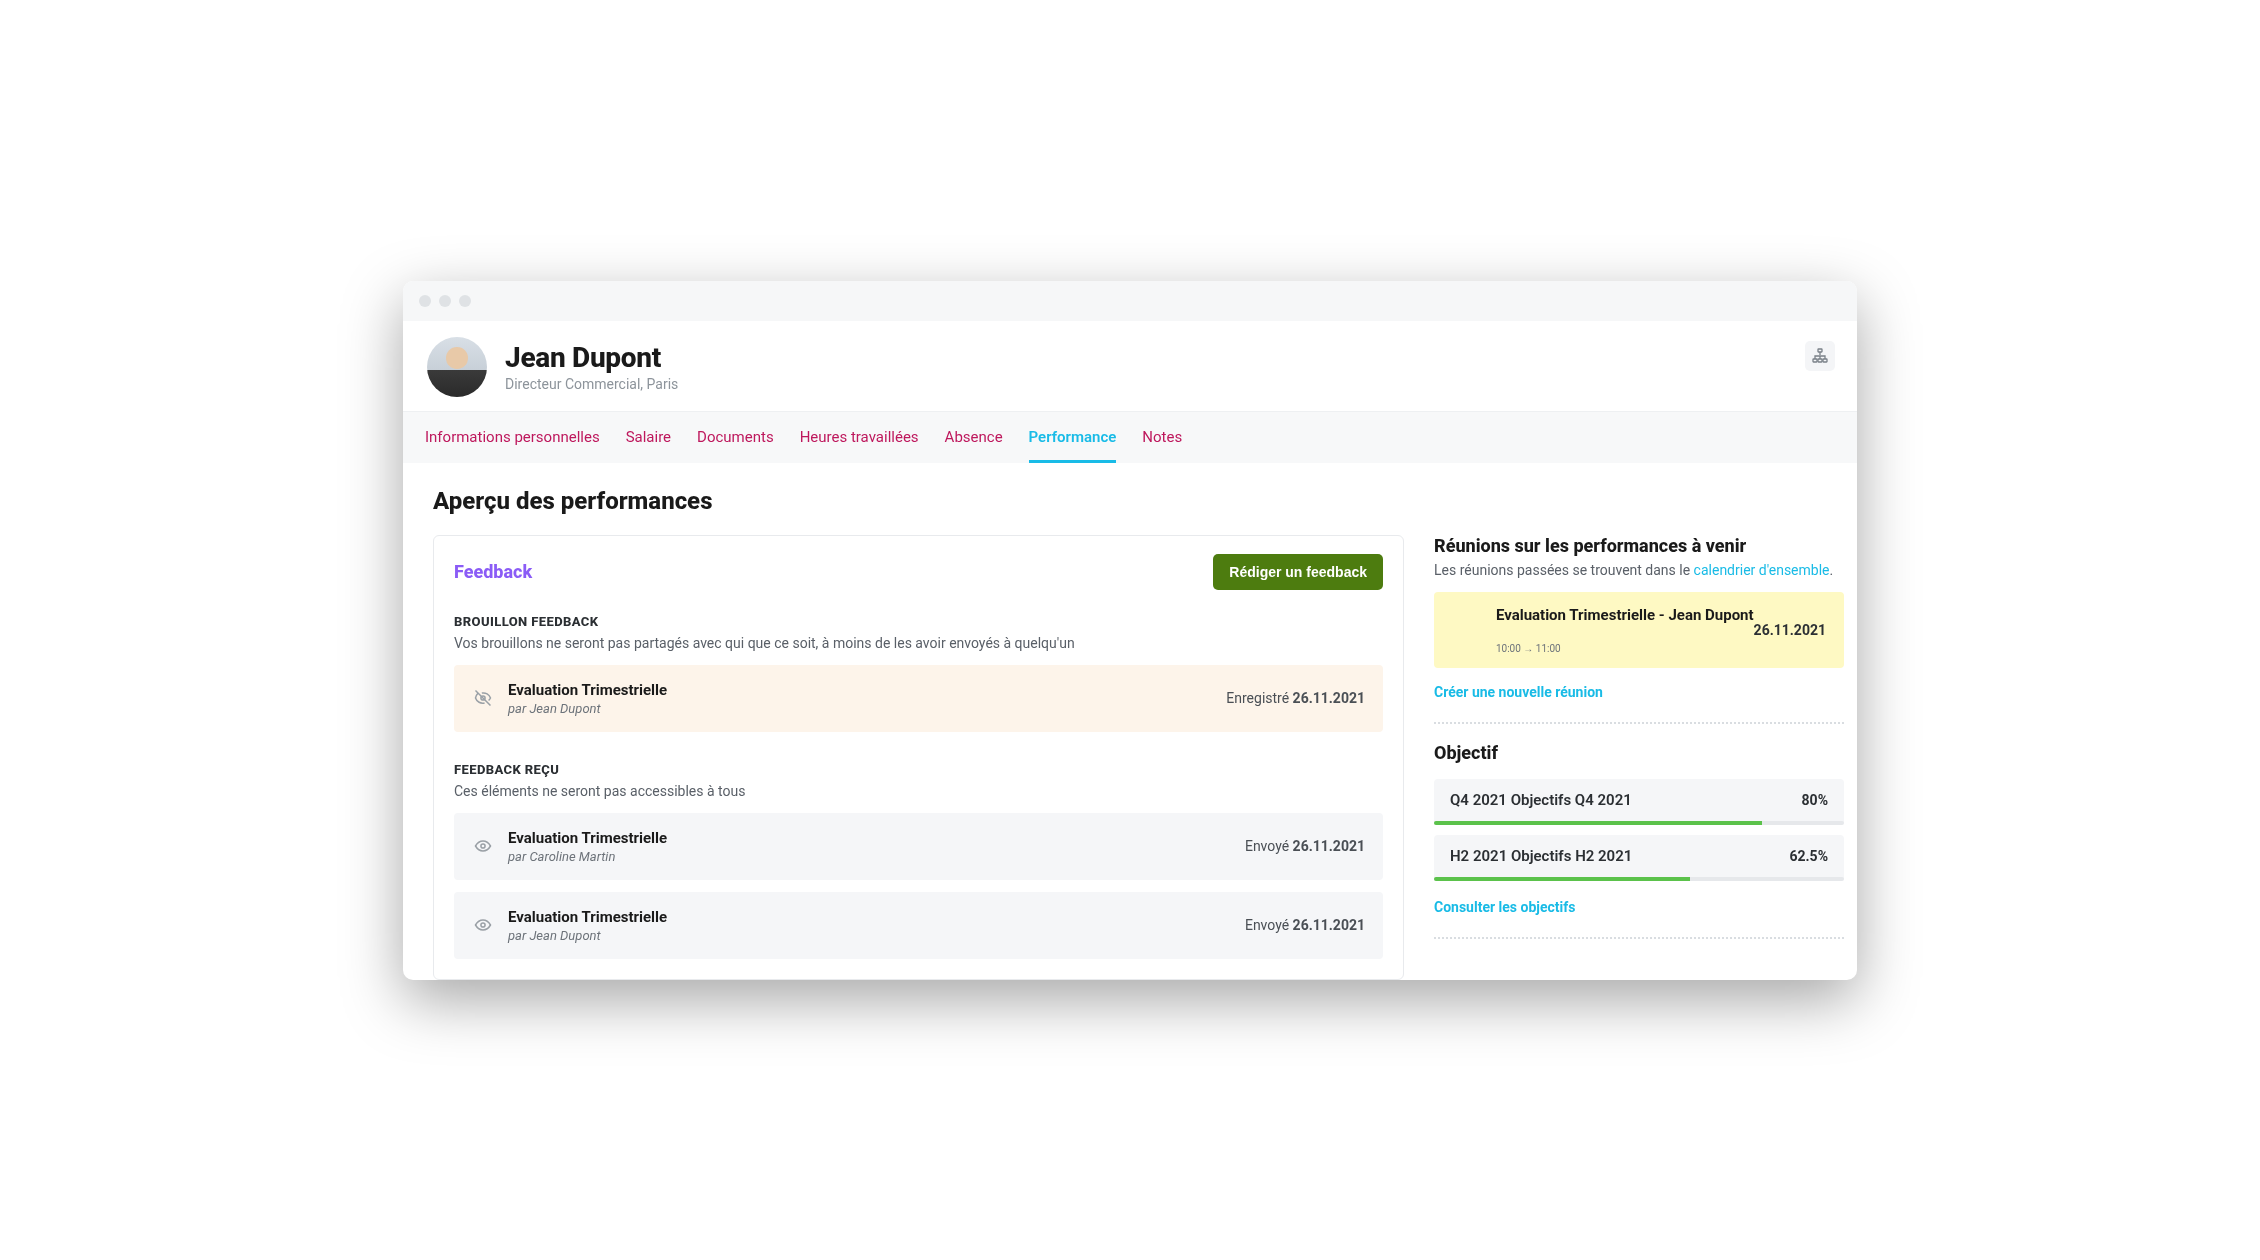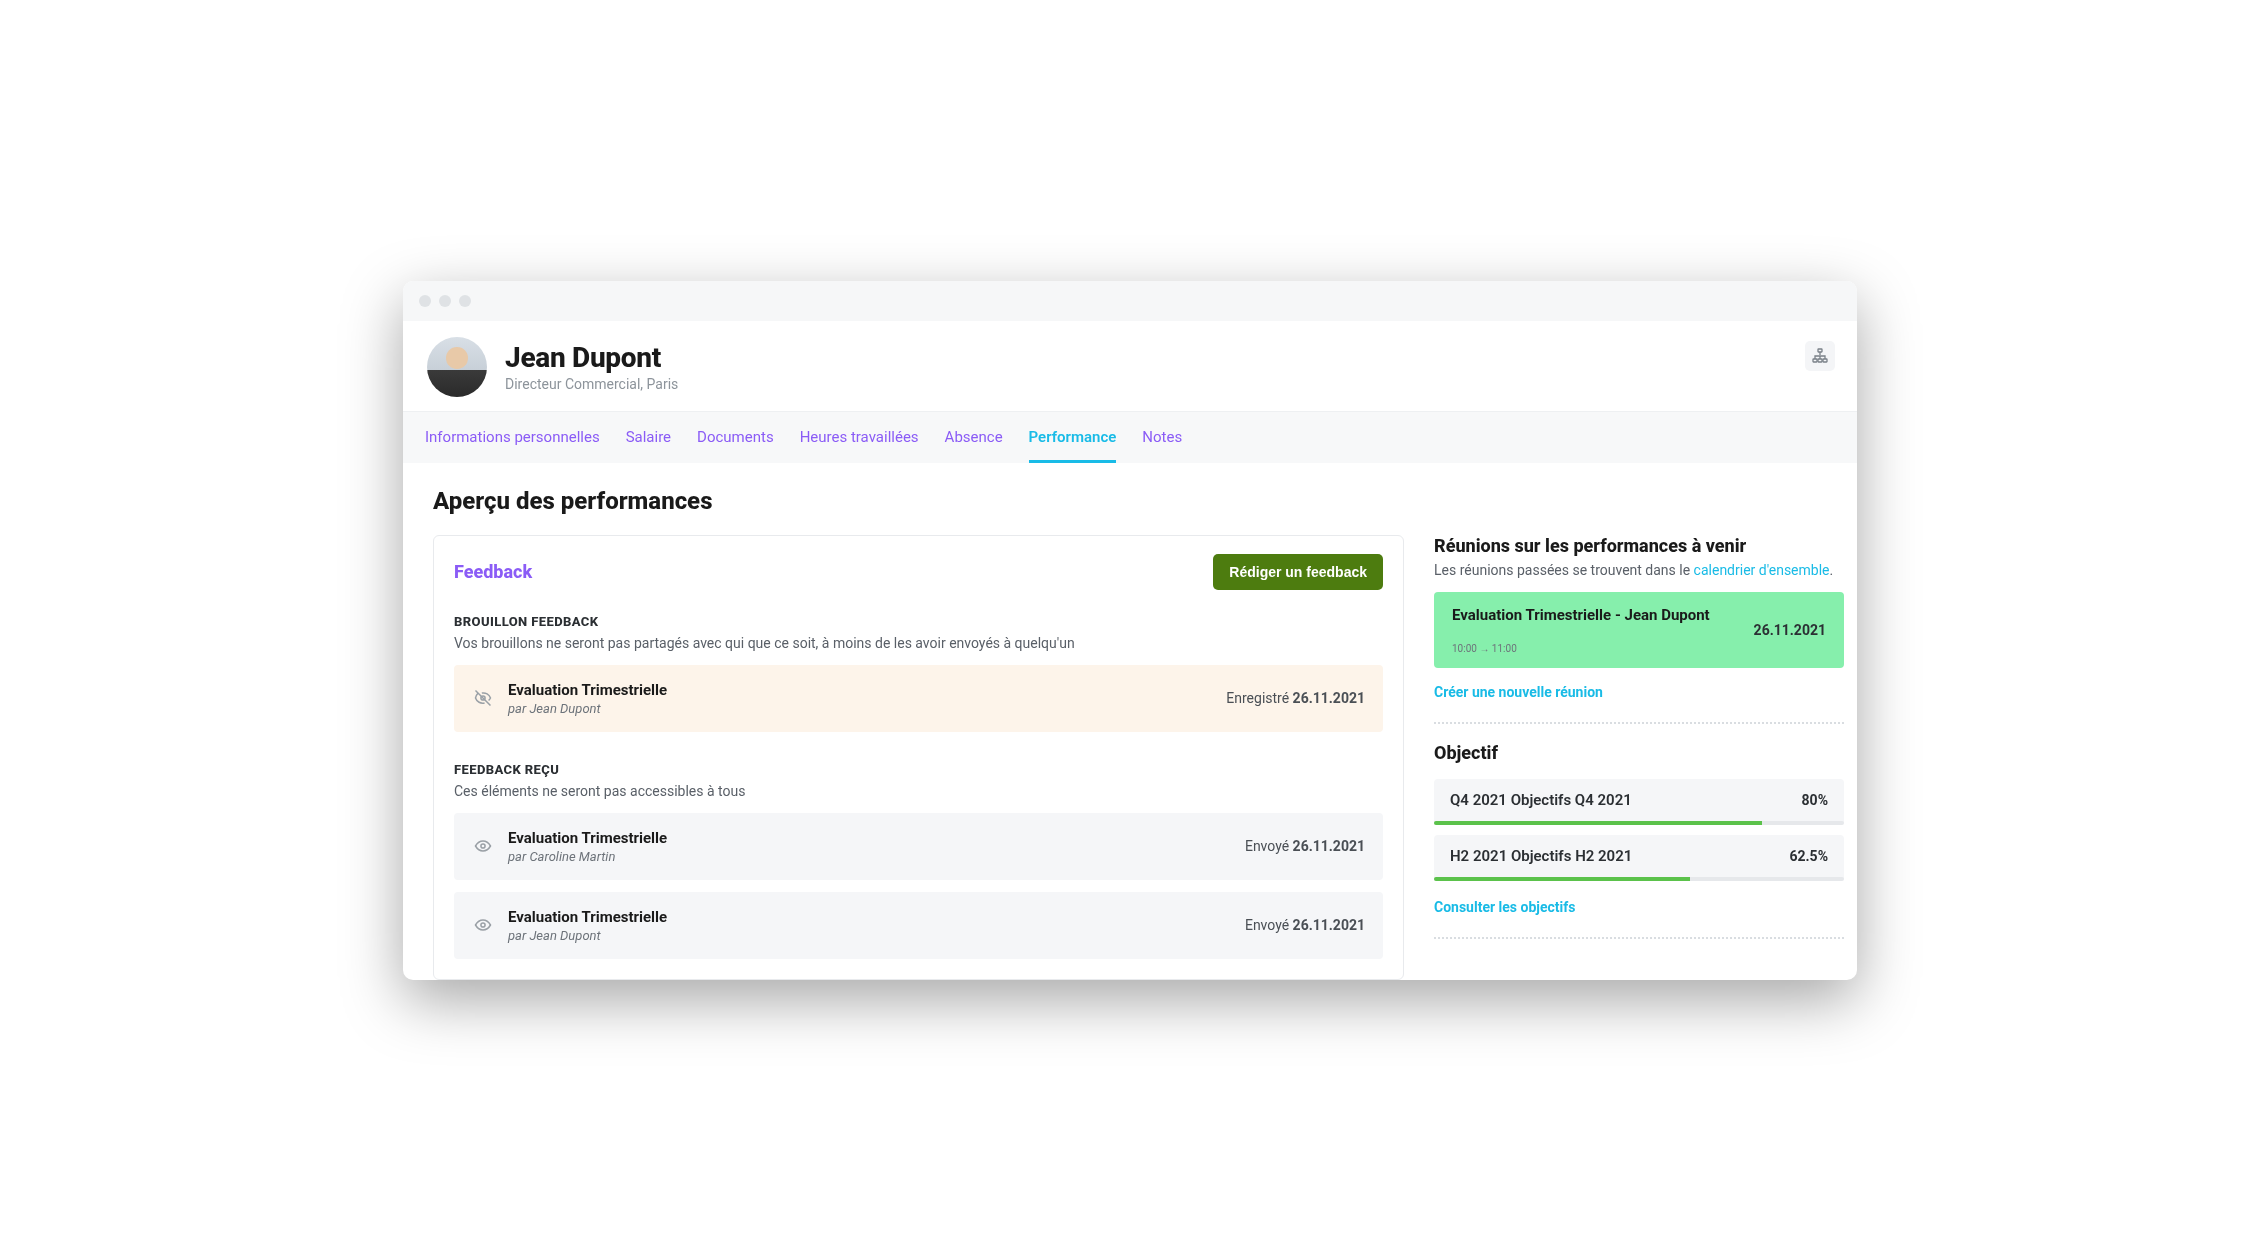--- a/index.html
+++ b/index.html
@@ -83,21 +83,21 @@
 .tabs {
   background: #f7f8f9;
   display: flex;
   gap: 26px;
   padding: 0 22px;
   border-top: 1px solid #eef0f2;
 }
 .tab {
   padding: 16px 0 14px 0;
   font-size: 15px;
-  color: #8b5cf6;
+  color: #be185d;
   cursor: pointer;
   border-bottom: 3px solid transparent;
 }
 .tab.active {
   color: #18bbe7;
   font-weight: 600;
   border-bottom-color: #18bbe7;
 }
 .content {
   padding: 24px 13px 0 30px;
@@ -196,25 +196,25 @@
   color: #1a1a1a;
   margin-bottom: 6px;
 }
 .side-desc {
   font-size: 14px;
   color: #5a6068;
   margin-bottom: 14px;
 }
 .link { color: #19bbe6; cursor: pointer; }
 .meeting-card {
-  background: #86efac;
+  background: #fef9c3;
   border-radius: 4px;
   padding: 14px 18px;
   display: flex;
-  justify-content: space-between;
+  justify-content: flex-end;
   align-items: center;
   margin-bottom: 14px;
 }
 .meeting-title {
   font-size: 15px;
   font-weight: 700;
   color: #1a1a1a;
 }
 .meeting-time {
   font-size: 10px;

